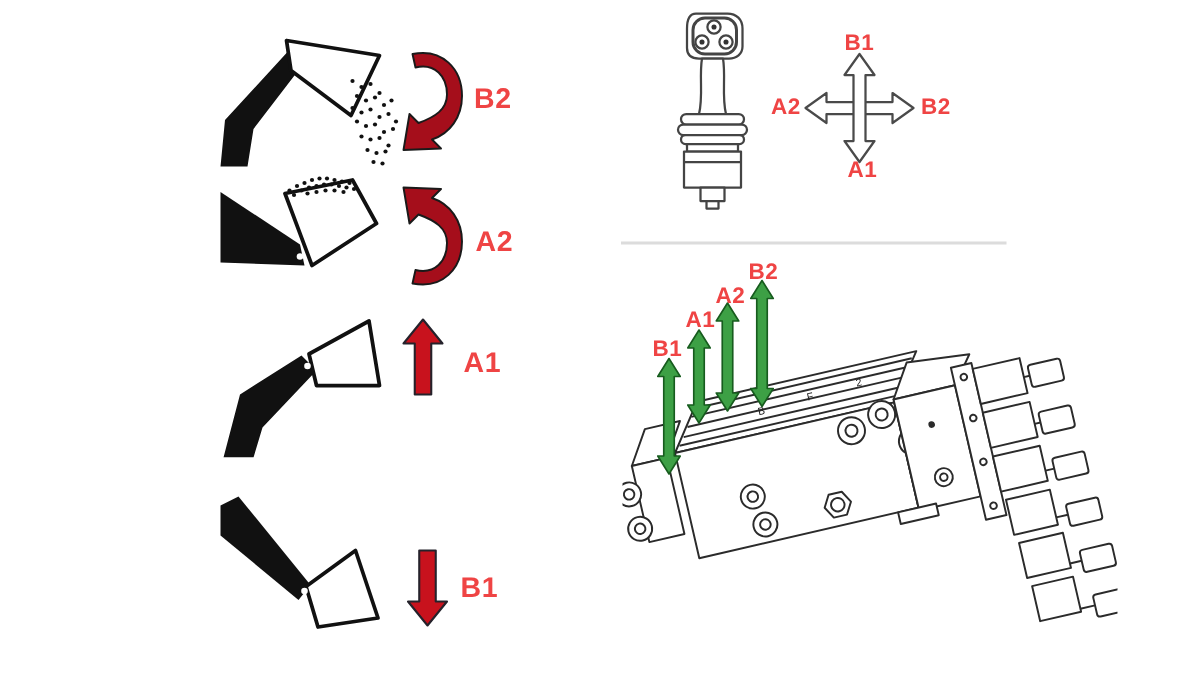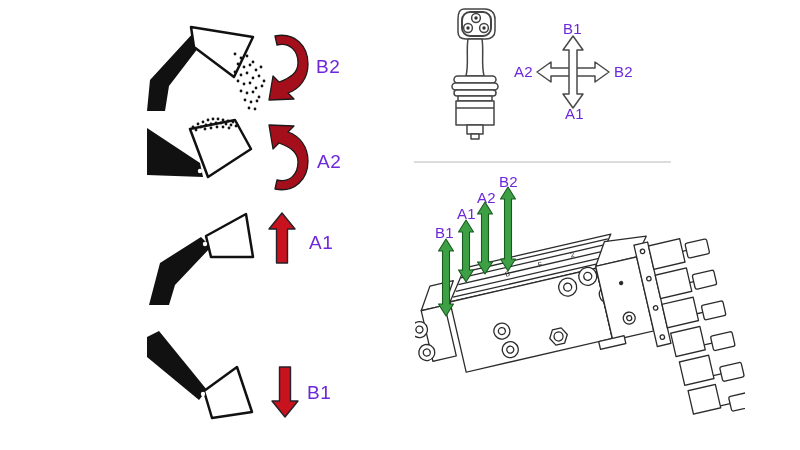--- a/index.html
+++ b/index.html
@@ -1,19 +1,19 @@
 <!DOCTYPE html>
 <html><head>
 <meta charset="utf-8">
 <style>
   html,body{margin:0;padding:0;background:#fff;}
   body{width:800px;height:450px;overflow:hidden;font-family:"Liberation Sans",sans-serif;}
   .canvas{position:relative;width:800px;height:450px;background:#fff;}
   .abs{position:absolute;}
-  .lbl{position:absolute;font-family:"Liberation Sans",sans-serif;font-weight:normal;color:#6d28d9;line-height:1;white-space:nowrap;}
+  .lbl{position:absolute;font-family:"Liberation Sans",sans-serif;font-weight:bold;color:#ef4444;line-height:1;white-space:nowrap;}
   .lbl-lg{font-size:19px;letter-spacing:.5px;}
   .lbl-md{font-size:15px;letter-spacing:.3px;}
   .divider{position:absolute;background:#dcdcdc;height:2px;}
   svg{display:block;}
 </style>
 </head>
 <body>
 
 <div class="canvas">
 

